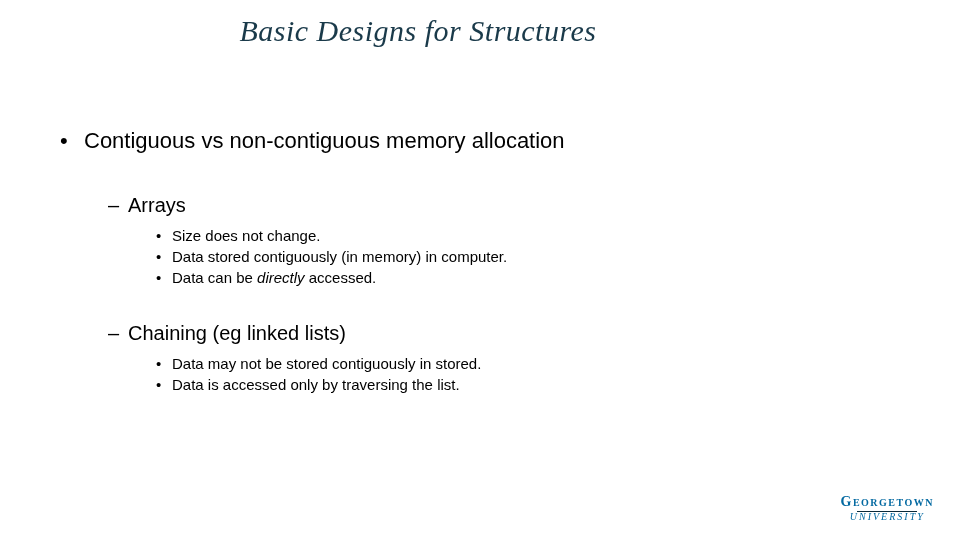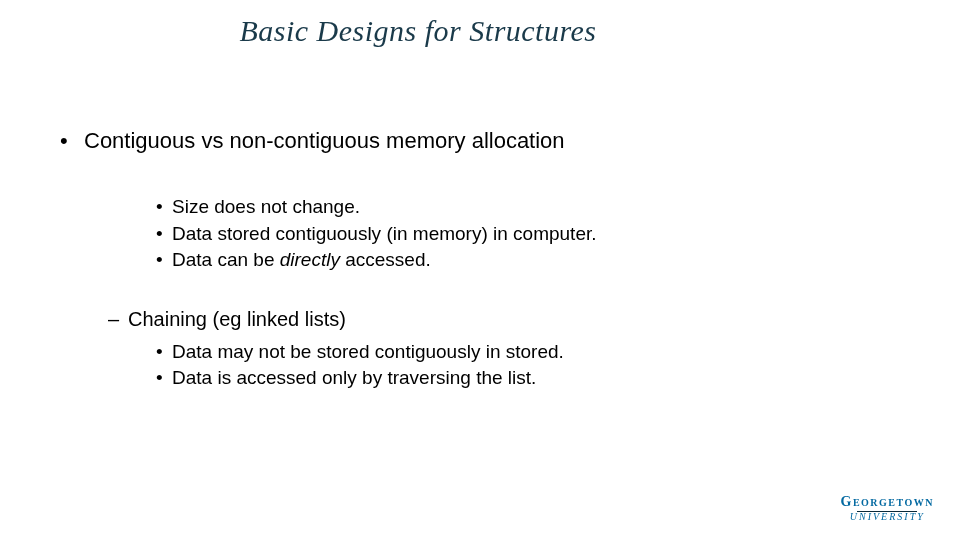--- a/index.html
+++ b/index.html
@@ -50,21 +50,21 @@
     font-size: 20px;
     color: #000;
     margin-left: 48px;
     margin-bottom: 8px;
   }
   .l2 .dash {
     display: inline-block;
     width: 20px;
   }
   .l3 {
-    font-size: 19px;
+    font-size: 15px;
     color: #000;
     margin-left: 96px;
     line-height: 1.4;
   }
   .l3 .dot {
     display: inline-block;
     width: 16px;
   }
   .block {
     margin-bottom: 34px;
@@ -105,20 +105,23 @@
 
   <div class="title">Basic Designs for Structures</div>
 
   <div class="content">
 
     <div class="l1">
       <span class="bullet">•</span><span>Contiguous vs non-contiguous memory allocation</span>
     </div>
 
     <div class="block">
+      <div class="l2">
+        <span class="dash">–</span><span>Arrays</span>
+      </div>
       <div class="l3">
         <span class="dot">•</span><span>Size does not change.</span>
       </div>
       <div class="l3">
         <span class="dot">•</span><span>Data stored </span><span class="bold">contiguously</span><span> (in memory) in computer.</span>
       </div>
       <div class="l3">
         <span class="dot">•</span><span>Data can be </span><span class="italic">directly</span><span> accessed.</span>
       </div>
     </div>

